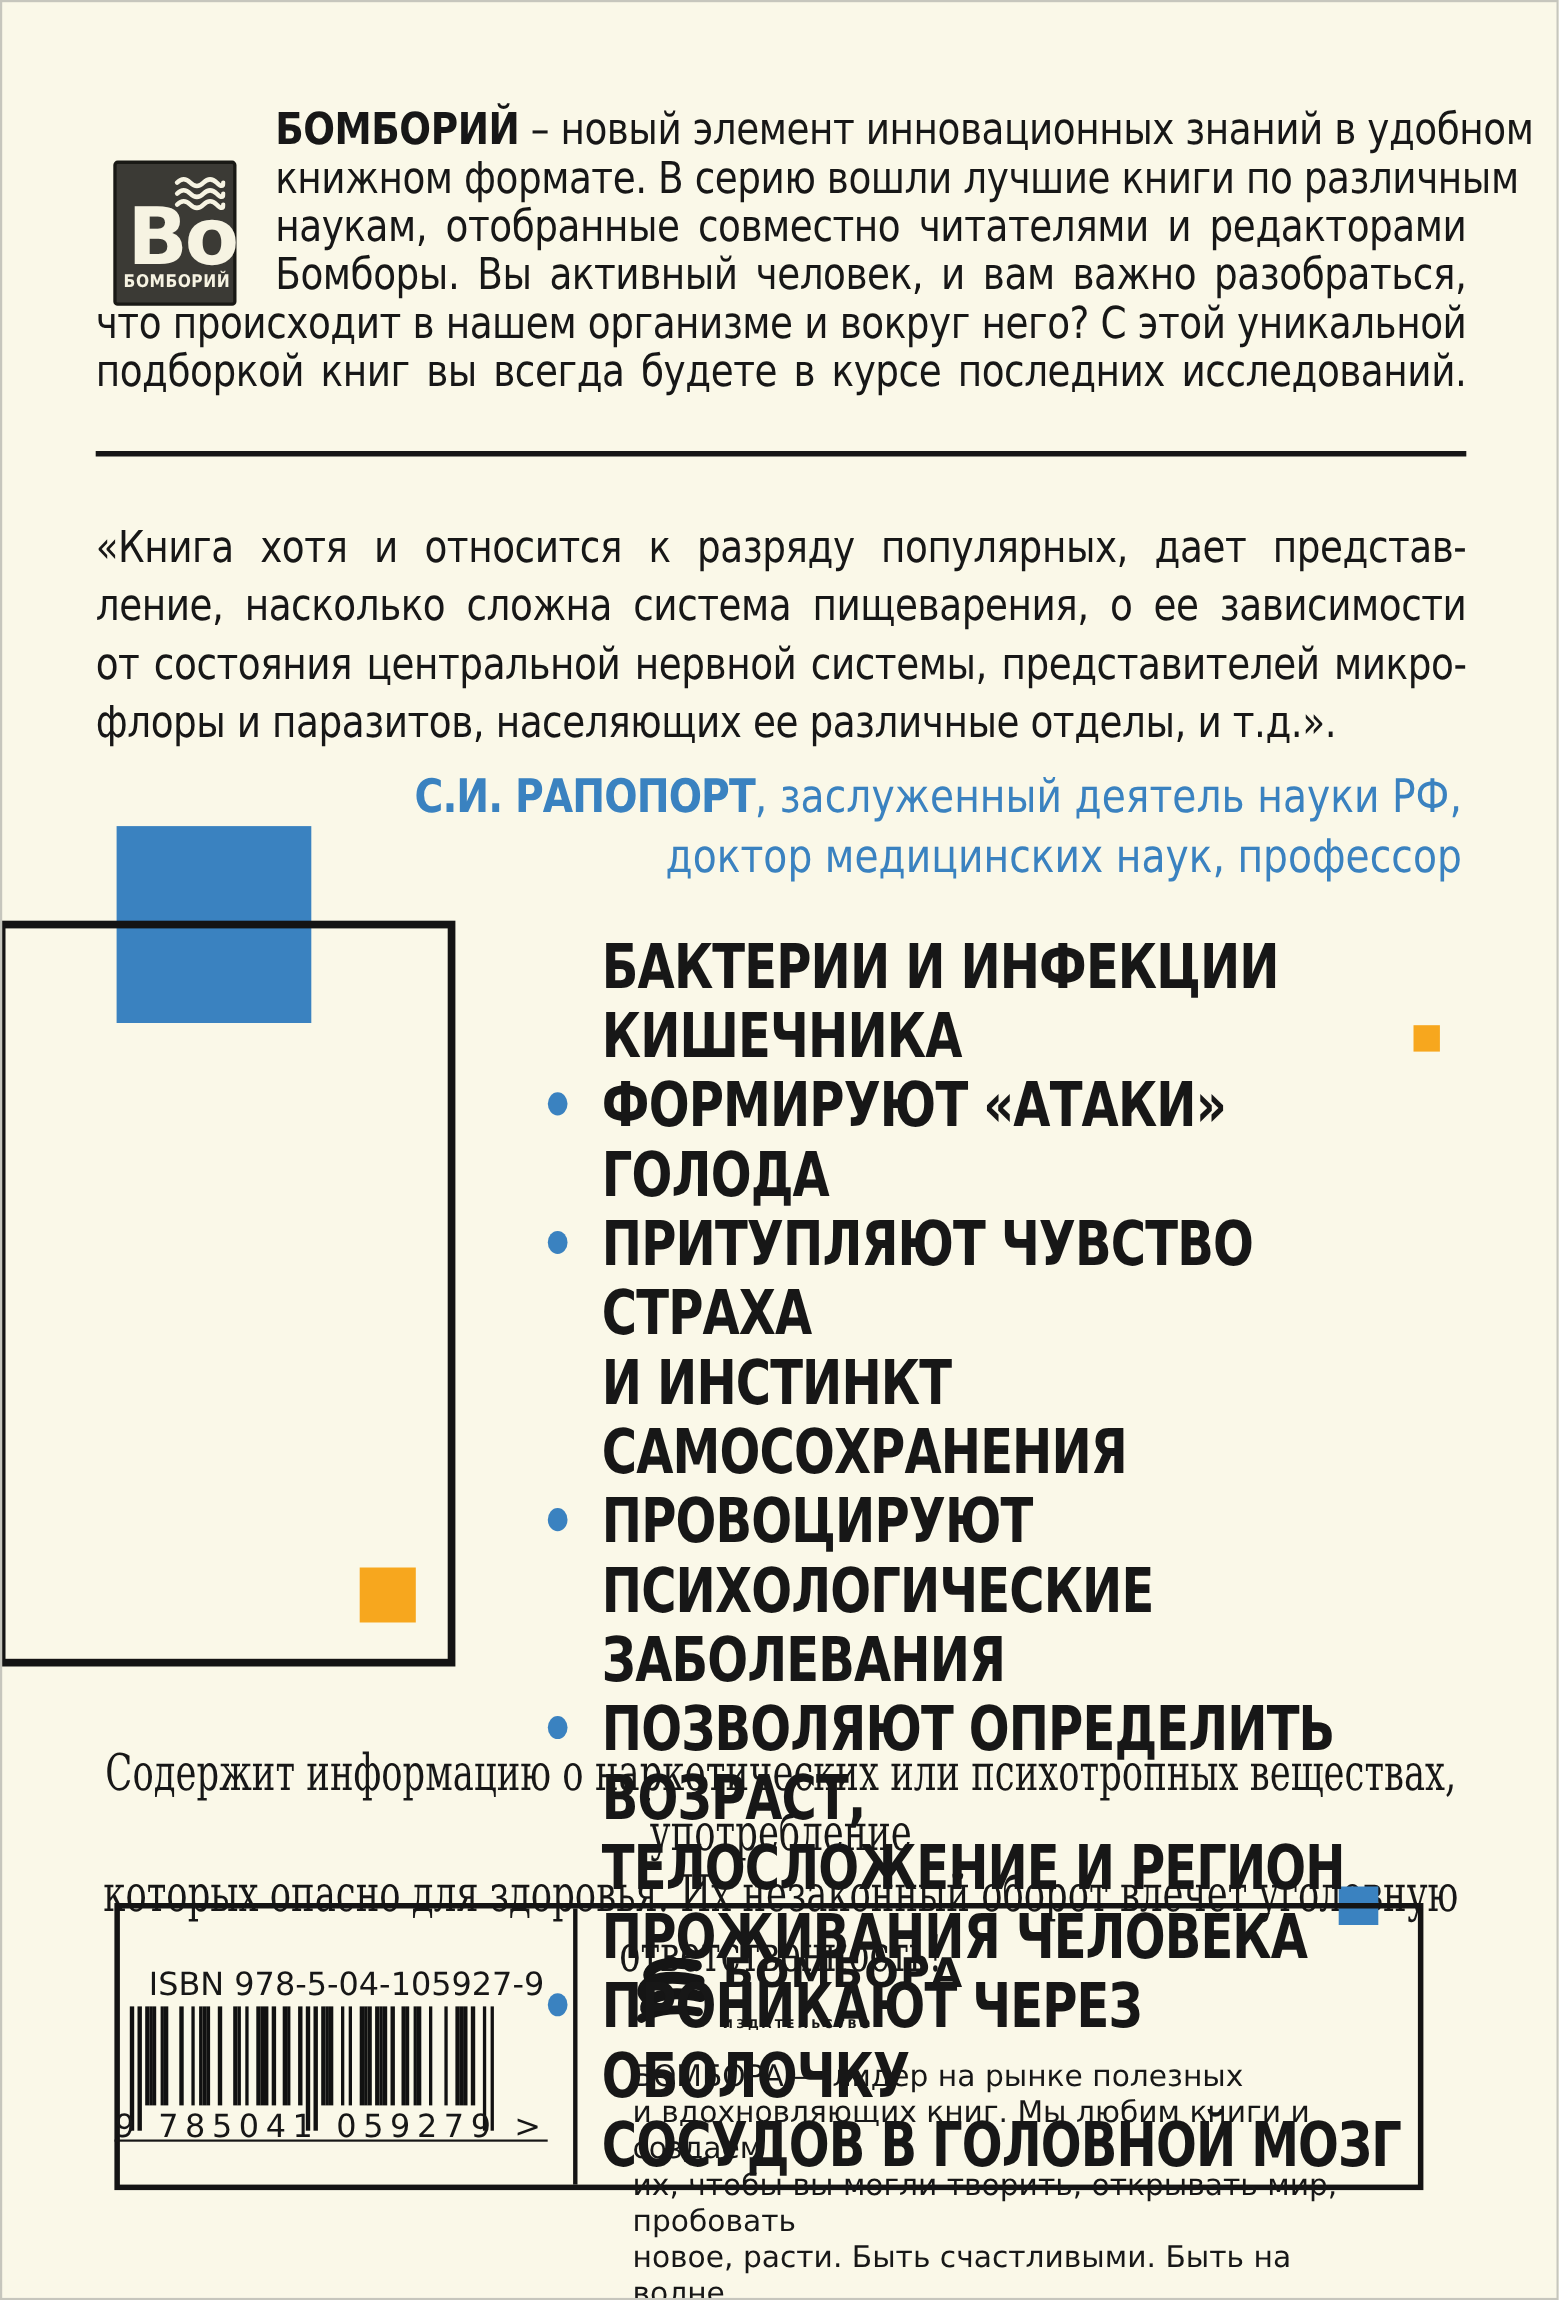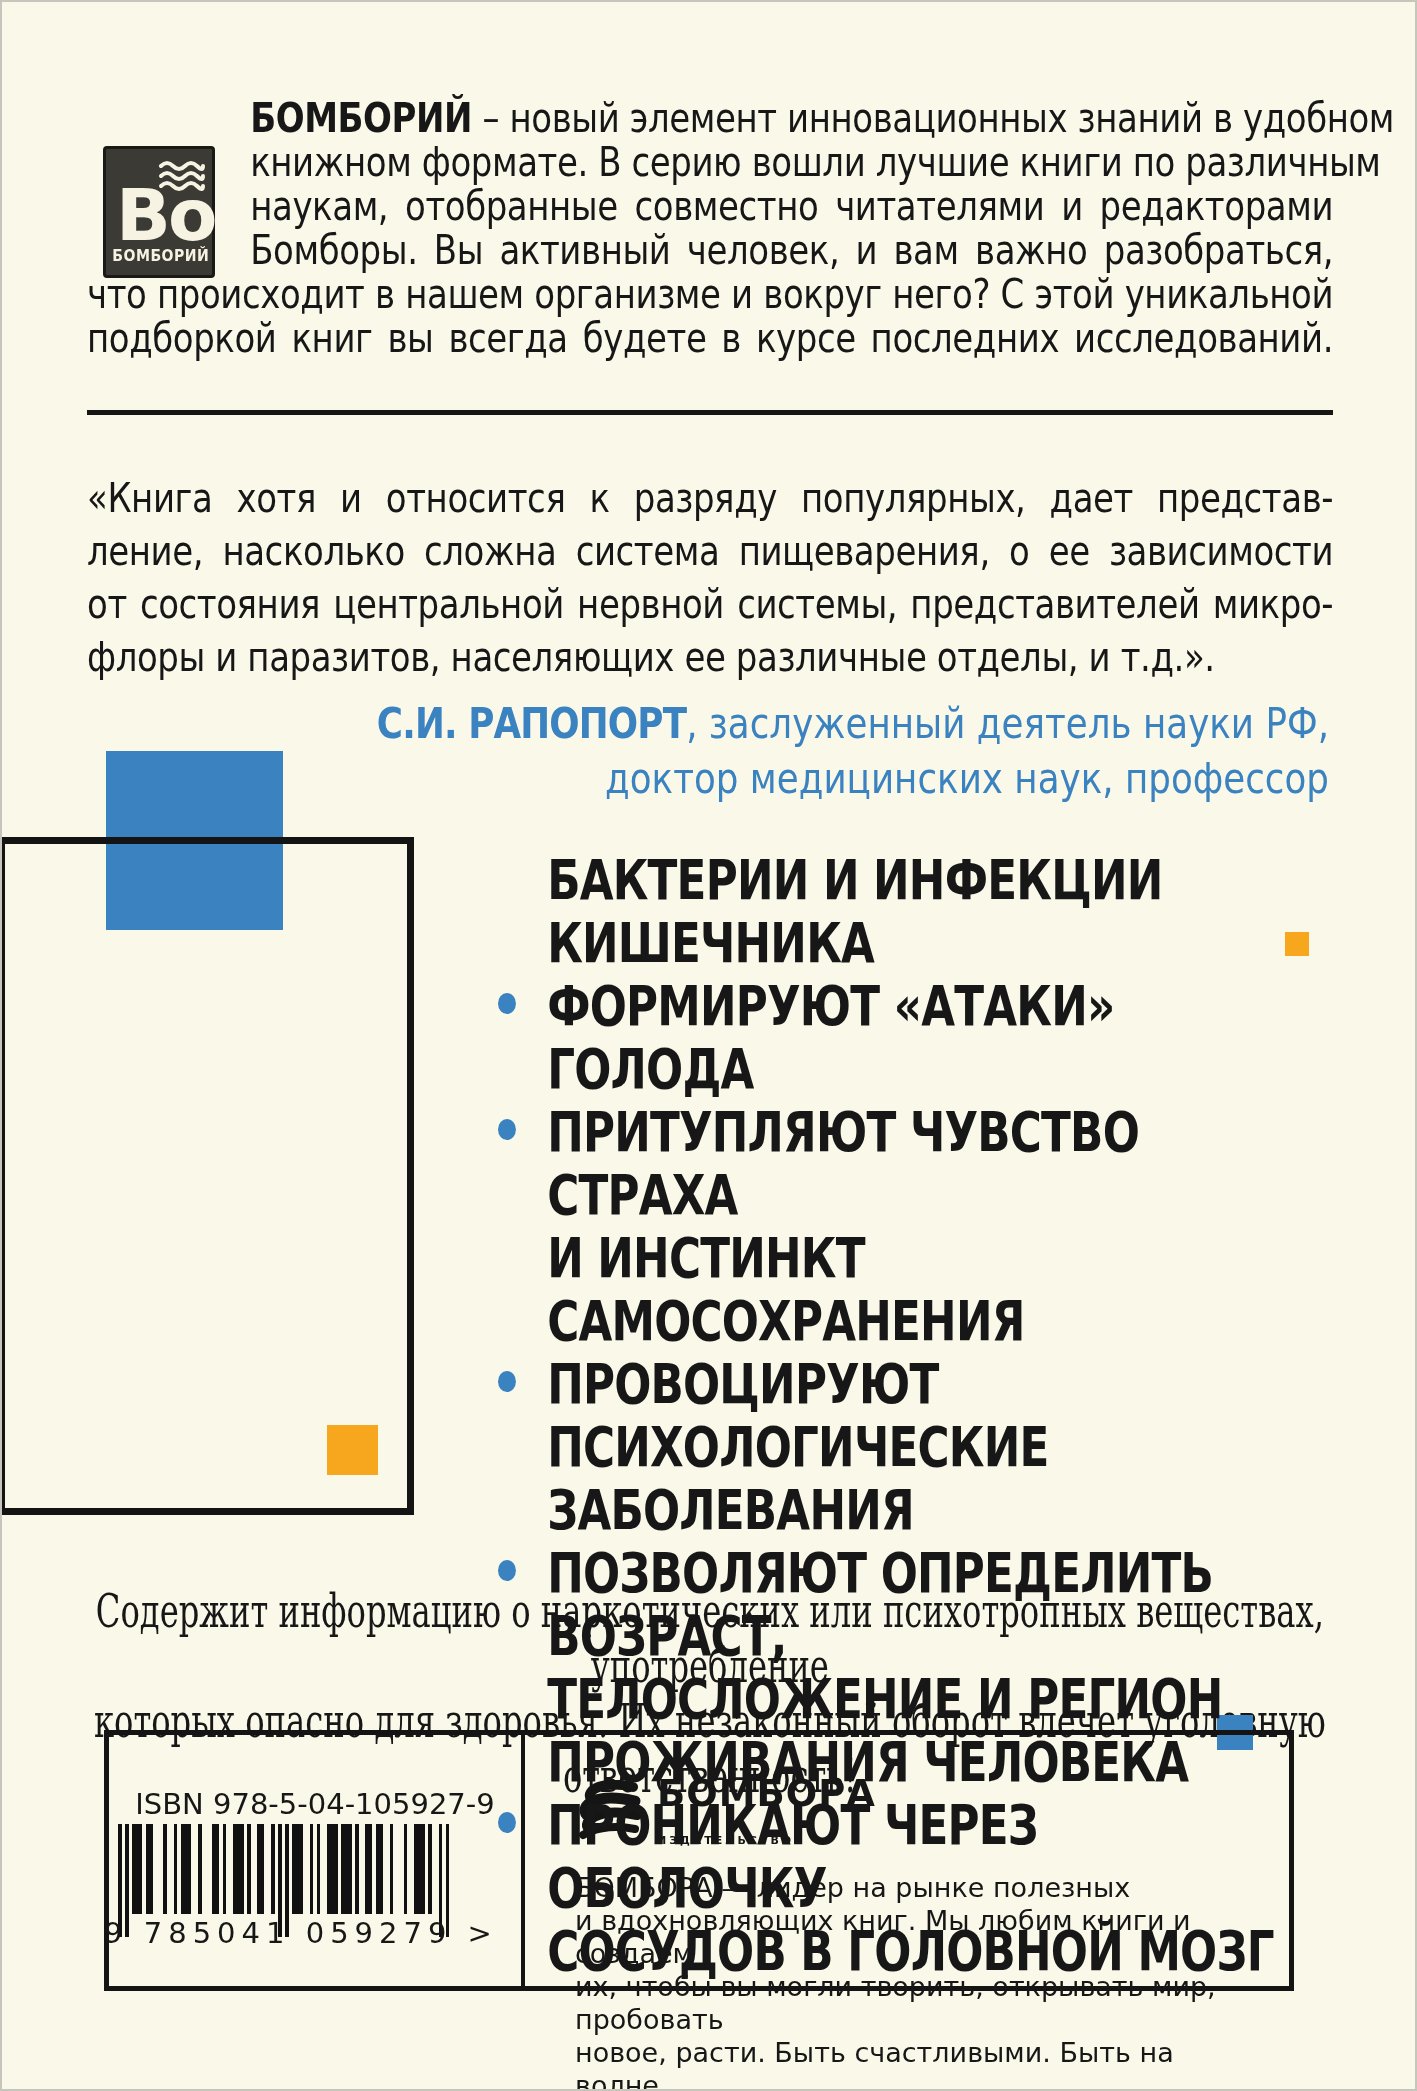--- a/index.html
+++ b/index.html
@@ -93,21 +93,21 @@
   .footer-box{
     position:absolute;left:102px;top:1728px;width:1190px;height:261px;
     border:5px solid #141414;display:flex;z-index:2;
   }
   .isbn-cell{
     width:416px;flex:none;border-right:4px solid #141414;
     display:flex;flex-direction:column;align-items:center;
     padding-top:52px;
   }
   .isbn-label{font-size:29px;letter-spacing:0;white-space:nowrap;}
-  .barcode{margin-top:3px;}
+  .barcode{margin-top:3px;text-decoration:underline;}
   .barcode-bars{display:flex;height:90px;overflow:visible;}
   .bc-module{width:3.49px;height:90px;flex:none;}
   .bc-module.on{background:#111;}
   .bc-module.on.guard{height:113px;}
   .barcode-digits{
     margin-top:2px;font-size:29px;letter-spacing:6px;white-space:nowrap;
     transform:translateX(-14px);
   }
   .publisher-cell{flex:1;padding:40px 30px 0 50px;}
   .pub-logo-row{display:flex;align-items:center;}

